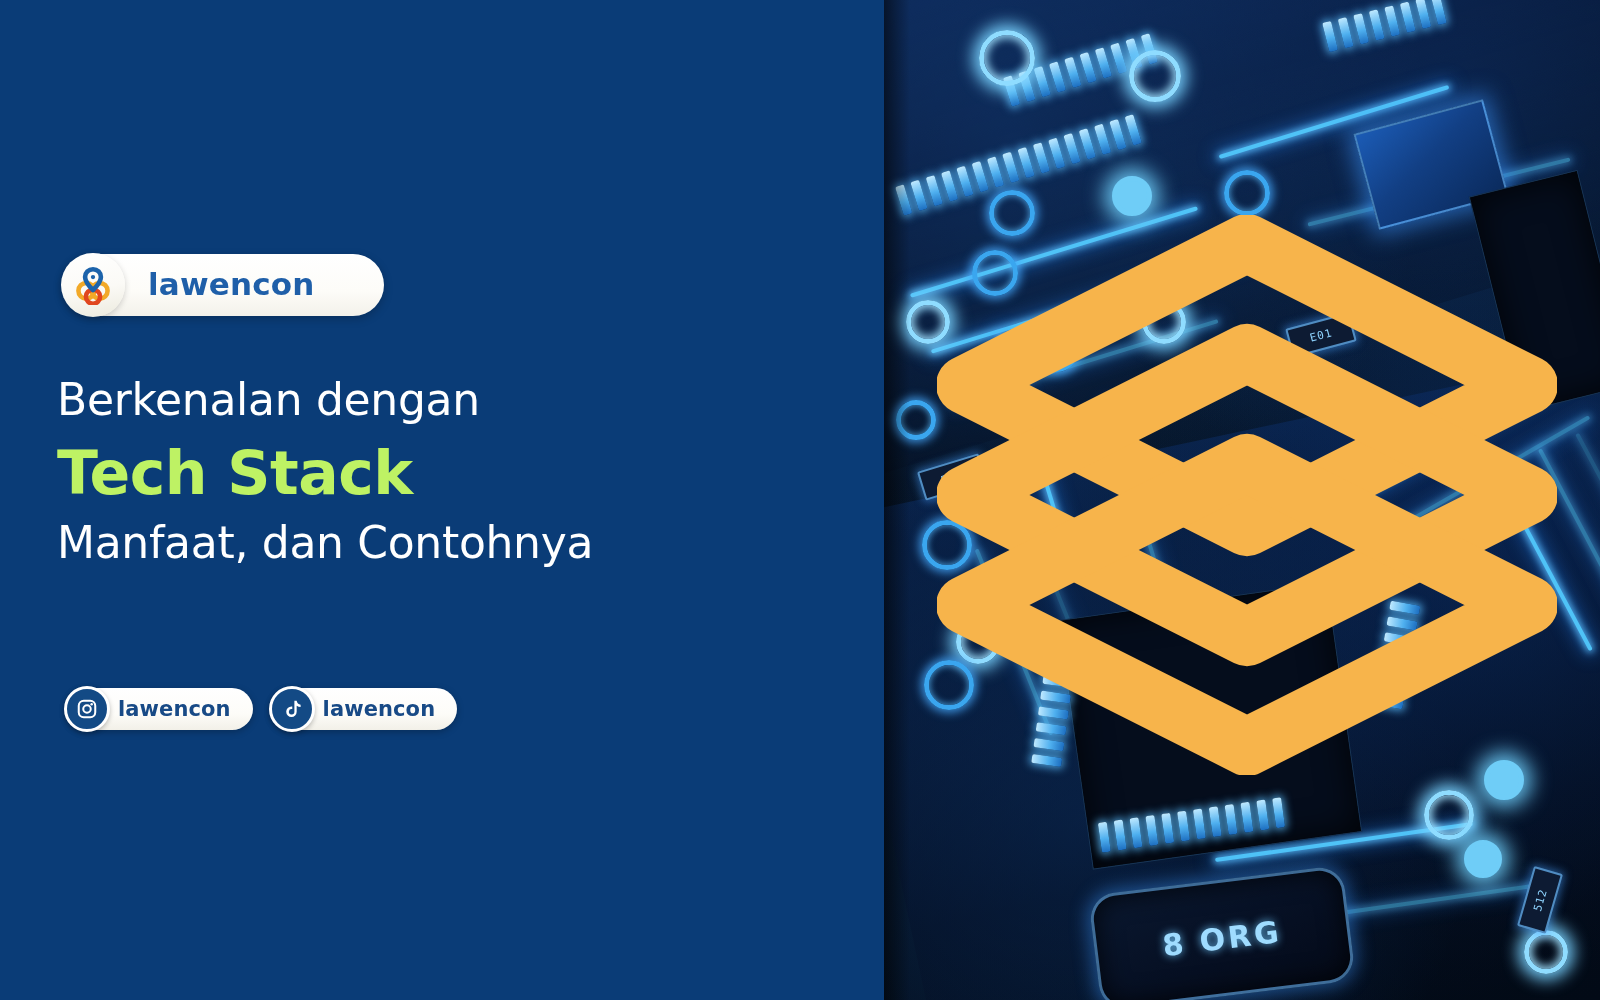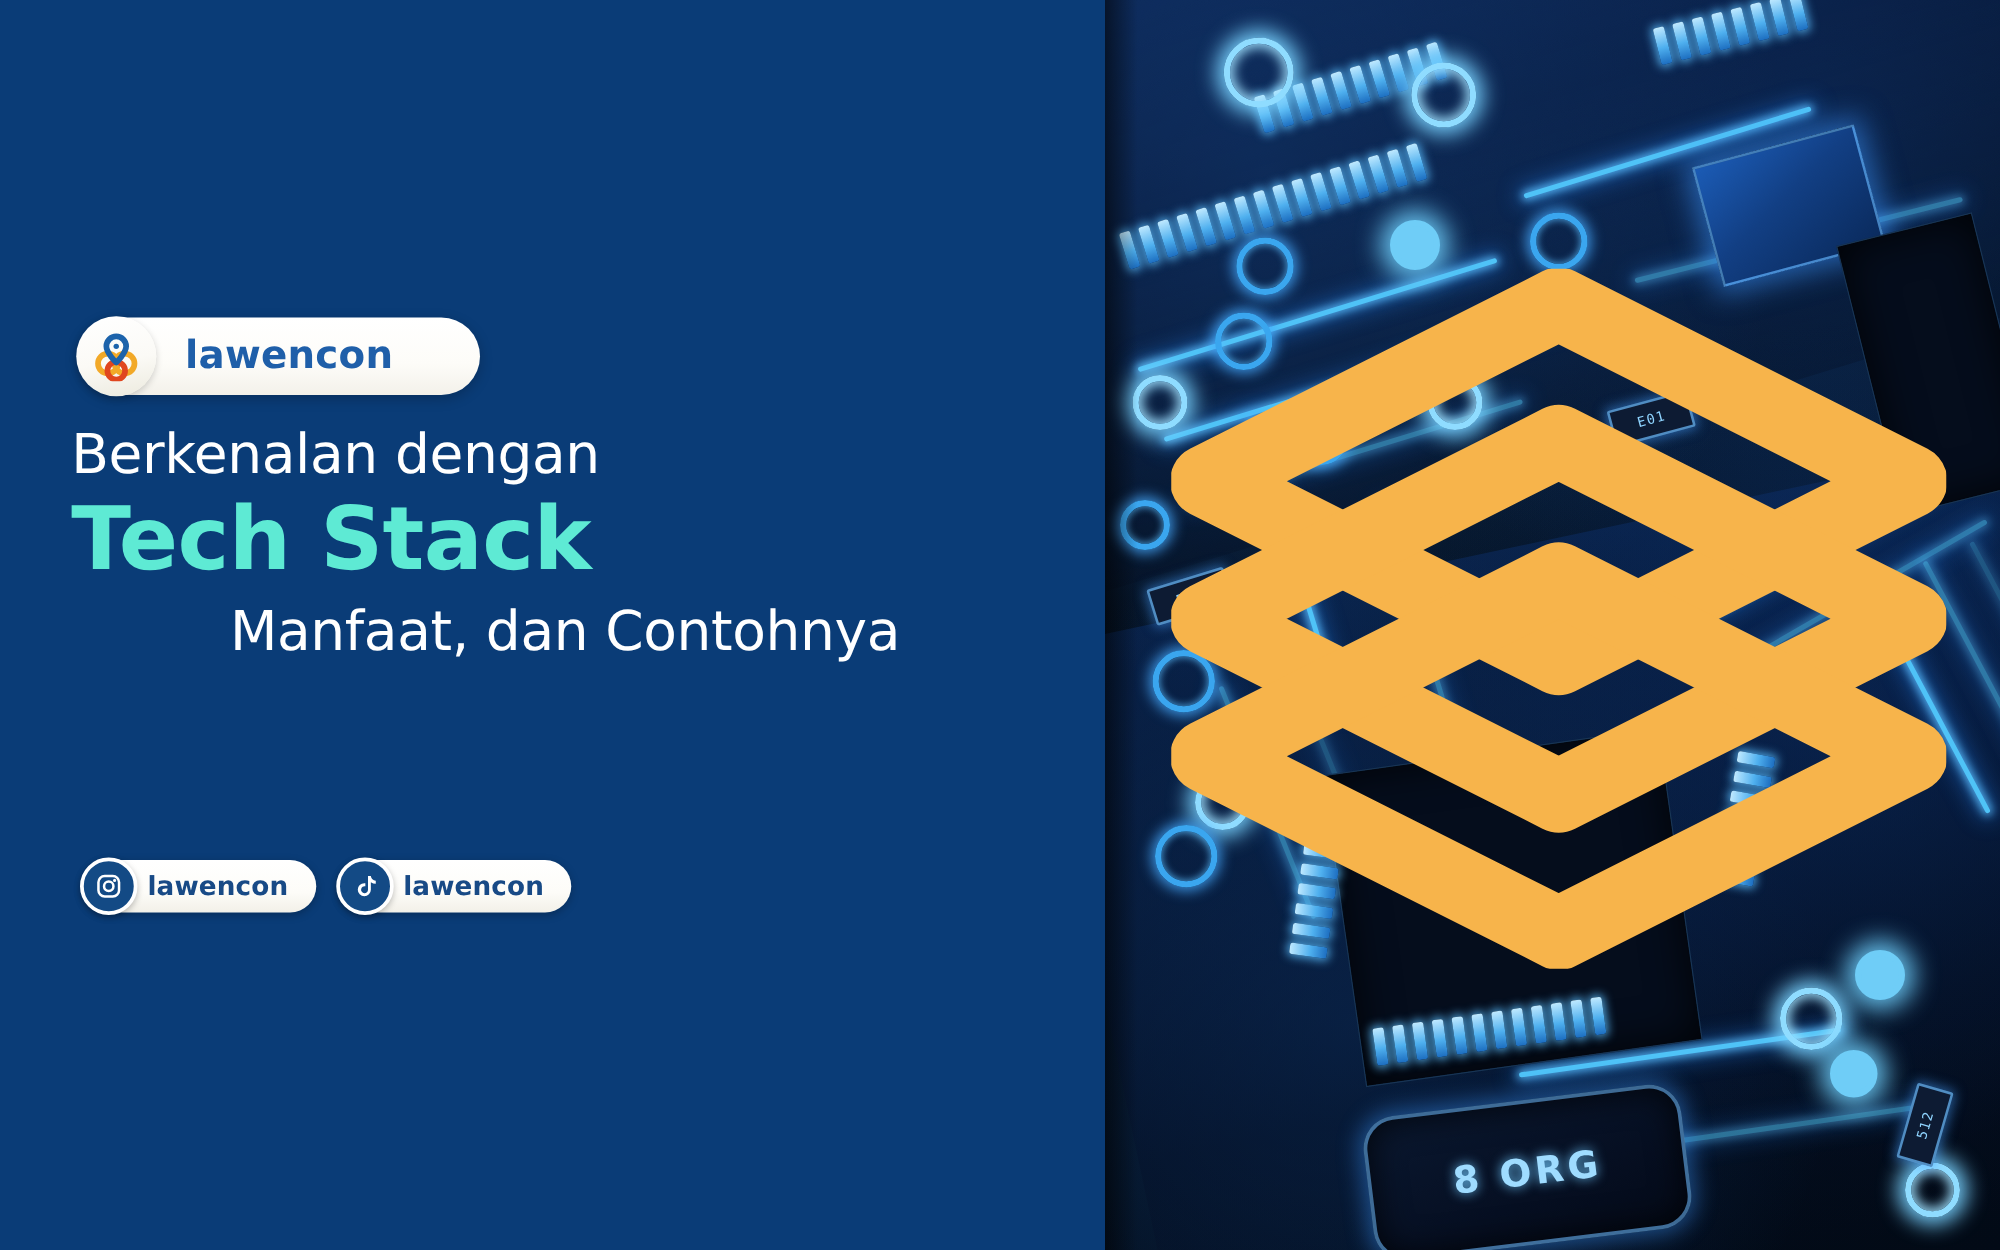--- a/index.html
+++ b/index.html
@@ -42,31 +42,31 @@
   }
 
   
   .headline{
     position:absolute;left:57px;top:338px;width:790px;
   }
   .h-line1{
     font-size:44px;font-weight:400;color:#ffffff;line-height:1.16;
     letter-spacing:-0.3px;
     font-family:"DejaVu Sans","Liberation Sans",sans-serif;
+    margin-top:36px;
   }
   .h-line2{
-    font-size:70px;font-weight:700;color:#5eead4;line-height:1.16;
-    letter-spacing:-0.5px;margin-top:2px;
+    font-size:60px;font-weight:700;color:#bef264;line-height:1.16;
+    letter-spacing:-0.5px;margin-top:14px;
     font-family:"DejaVu Sans","Liberation Sans",sans-serif;
   }
   .h-line3{
     font-size:44px;font-weight:400;color:#ffffff;line-height:1.16;
     letter-spacing:-0.3px;margin-top:8px;
     font-family:"DejaVu Sans","Liberation Sans",sans-serif;
-    text-align:center;
   }
 
   
   .social-row{
     position:absolute;left:66px;top:688px;
     display:flex;align-items:center;gap:18px;
   }
   .social-pill{
     position:relative;height:42px;
     background:linear-gradient(180deg,#ffffff 0%,#fdfcf8 62%,#f2f0e8 100%);

